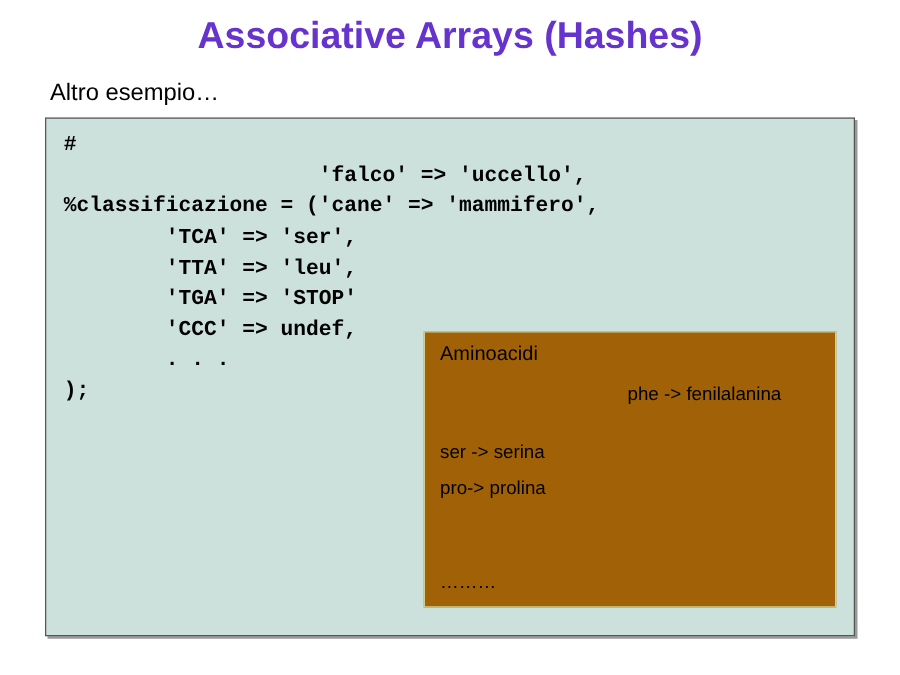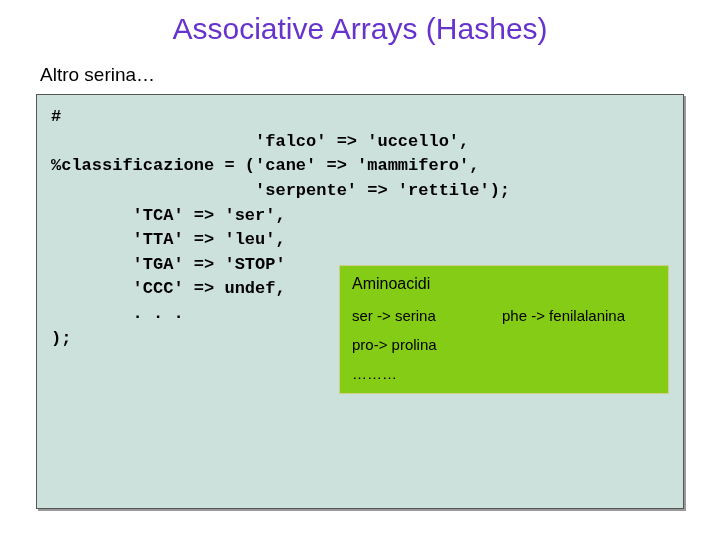--- a/index.html
+++ b/index.html
@@ -14,21 +14,21 @@
   .slide {
     width: 100%;
     height: 100%;
     padding: 12px 36px 20px 36px;
   }
   .title {
     font-size: 30px;
     color: #6633cc;
     text-align: center;
     margin-bottom: 18px;
-    font-weight: normal;
+    font-weight: bold;
   }
   .subtitle {
     font-size: 19px;
     color: #000;
     margin-bottom: 8px;
     margin-left: 4px;
   }
   .code-box {
     background: #cde1dc;
     border: 1px solid #555;
@@ -41,55 +41,54 @@
     color: #000;
     position: relative;
     height: 415px;
   }
   .code-line { white-space: pre; }
   .legend {
     position: absolute;
     right: 14px;
     top: 170px;
     width: 330px;
-    background: #84cc16;
+    background: #a16207;
     border: 1px solid #cfcf90;
     padding: 10px 12px 12px 12px;
     font-family: Arial, Helvetica, sans-serif;
     font-size: 15px;
     font-weight: normal;
     line-height: 1.0;
   }
   .legend-title {
     margin-bottom: 16px;
     font-size: 16px;
   }
   .legend-row {
     display: flex;
     margin-bottom: 14px;
   }
   .legend-row:last-child { margin-bottom: 0; }
-  .legend-col1 { flex: 0 0 150px; }
+  .legend-col1 { flex: 0 0 150px; margin-top: 46px; }
   .legend-col2 { flex: 1; }
 </style>
 </head>
 <body>
 
 <div class="slide">
 
   <h1 class="title">Associative Arrays (Hashes)</h1>
 
-  <div class="subtitle">Altro serina…</div>
+  <div class="subtitle">Altro esempio…</div>
 
   <div class="code-box">
     <div class="code-line">#</div>
     <div class="code-line"></div>
     <div class="code-line">                    'falco' =&gt; 'uccello',</div>
     <div class="code-line">%classificazione = ('cane' =&gt; 'mammifero',</div>
-    <div class="code-line">                    'serpente' =&gt; 'rettile');</div>
     <div class="code-line"></div>
     <div class="code-line"></div>
     <div class="code-line">        'TCA' =&gt; 'ser',</div>
     <div class="code-line"></div>
     <div class="code-line"></div>
     <div class="code-line">        'TTA' =&gt; 'leu',</div>
     <div class="code-line"></div>
     <div class="code-line">        'TGA' =&gt; 'STOP'</div>
     <div class="code-line"></div>
     <div class="code-line">        'CCC' =&gt; undef,</div>

